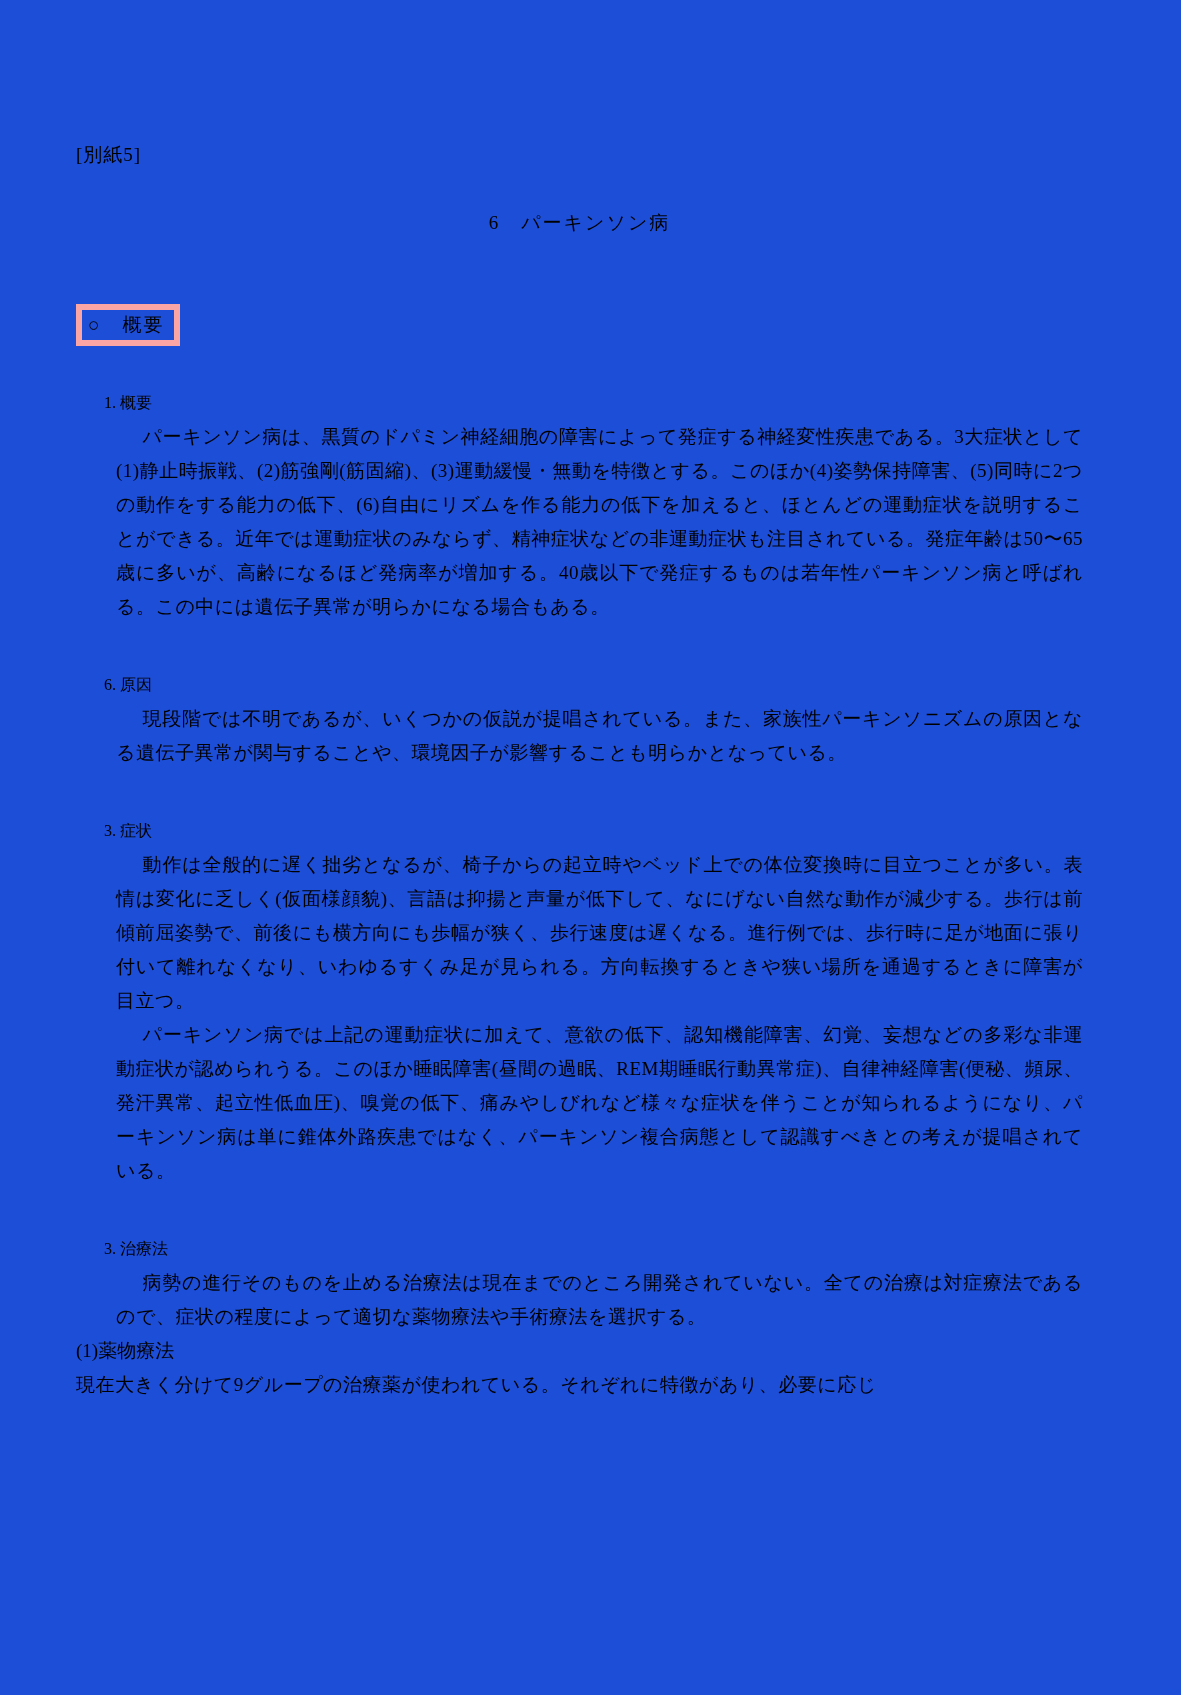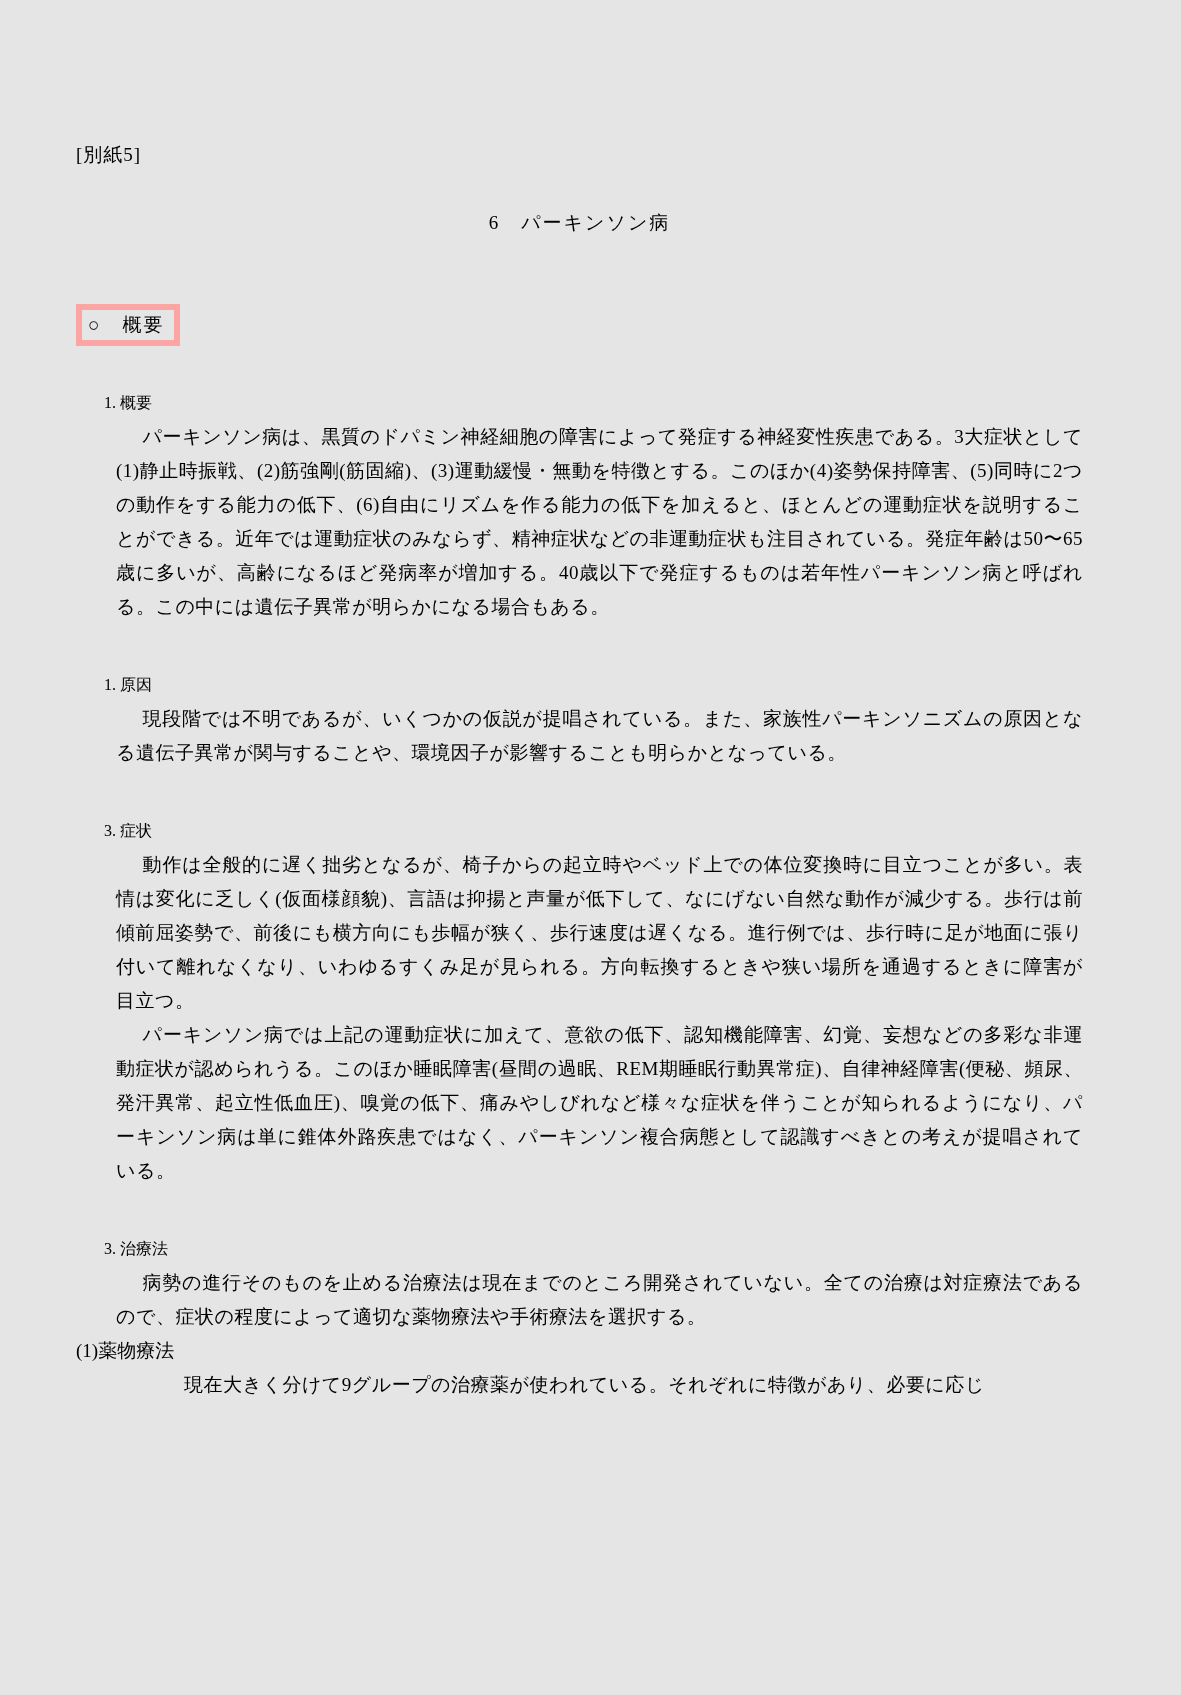--- a/index.html
+++ b/index.html
@@ -2,21 +2,21 @@
 <html lang="ja"><head>
 <meta charset="utf-8">
 <style>
   * { margin: 0; padding: 0; box-sizing: border-box; }
   html, body { background: #ffffff; }
   .page {
     position: relative;
     width: 1181px;
     min-height: 1695px;
     margin: 0 auto;
-    background: #e5e5e5;
+    background: #1d4ed8;
     color: #000000;
     font-family: "Liberation Serif", "DejaVu Serif", serif;
     font-size: 19px;
     line-height: 34px;
     padding: 138px 98px 40px 76px;
   }
   .attachment-label {
     margin-bottom: 34px;
     letter-spacing: 1px;
   }
@@ -51,21 +51,20 @@
   .body-para {
     margin-left: 40px;
     text-indent: 1.4em;
     text-align: justify;
     text-justify: inter-ideograph;
     letter-spacing: 0.5px;
   }
   .sub-label {
   }
   .sub-para {
-    margin-left: 108px;
     text-align: justify;
     text-justify: inter-ideograph;
     letter-spacing: 0.5px;
   }
 </style>
 </head>
 <body>
 
 <div class="page">
 
@@ -76,21 +75,21 @@
   <div class="overview-box-row">
     <span class="overview-box">○　概要</span>
   </div>
 
   <section class="doc-section">
     <div class="section-heading">1. 概要</div>
     <p class="body-para">パーキンソン病は、黒質のドパミン神経細胞の障害によって発症する神経変性疾患である。3大症状として(1)静止時振戦、(2)筋強剛(筋固縮)、(3)運動緩慢・無動を特徴とする。このほか(4)姿勢保持障害、(5)同時に2つの動作をする能力の低下、(6)自由にリズムを作る能力の低下を加えると、ほとんどの運動症状を説明することができる。近年では運動症状のみならず、精神症状などの非運動症状も注目されている。発症年齢は50〜65歳に多いが、高齢になるほど発病率が増加する。40歳以下で発症するものは若年性パーキンソン病と呼ばれる。この中には遺伝子異常が明らかになる場合もある。</p>
   </section>
 
   <section class="doc-section">
-    <div class="section-heading">1. 原因</div>
+    <div class="section-heading">6. 原因</div>
     <p class="body-para">現段階では不明であるが、いくつかの仮説が提唱されている。また、家族性パーキンソニズムの原因となる遺伝子異常が関与することや、環境因子が影響することも明らかとなっている。</p>
   </section>
 
   <section class="doc-section">
     <div class="section-heading">3. 症状</div>
     <p class="body-para">動作は全般的に遅く拙劣となるが、椅子からの起立時やベッド上での体位変換時に目立つことが多い。表情は変化に乏しく(仮面様顔貌)、言語は抑揚と声量が低下して、なにげない自然な動作が減少する。歩行は前傾前屈姿勢で、前後にも横方向にも歩幅が狭く、歩行速度は遅くなる。進行例では、歩行時に足が地面に張り付いて離れなくなり、いわゆるすくみ足が見られる。方向転換するときや狭い場所を通過するときに障害が目立つ。</p>
     <p class="body-para">パーキンソン病では上記の運動症状に加えて、意欲の低下、認知機能障害、幻覚、妄想などの多彩な非運動症状が認められうる。このほか睡眠障害(昼間の過眠、REM期睡眠行動異常症)、自律神経障害(便秘、頻尿、発汗異常、起立性低血圧)、嗅覚の低下、痛みやしびれなど様々な症状を伴うことが知られるようになり、パーキンソン病は単に錐体外路疾患ではなく、パーキンソン複合病態として認識すべきとの考えが提唱されている。</p>
   </section>
 
   <section class="doc-section">

